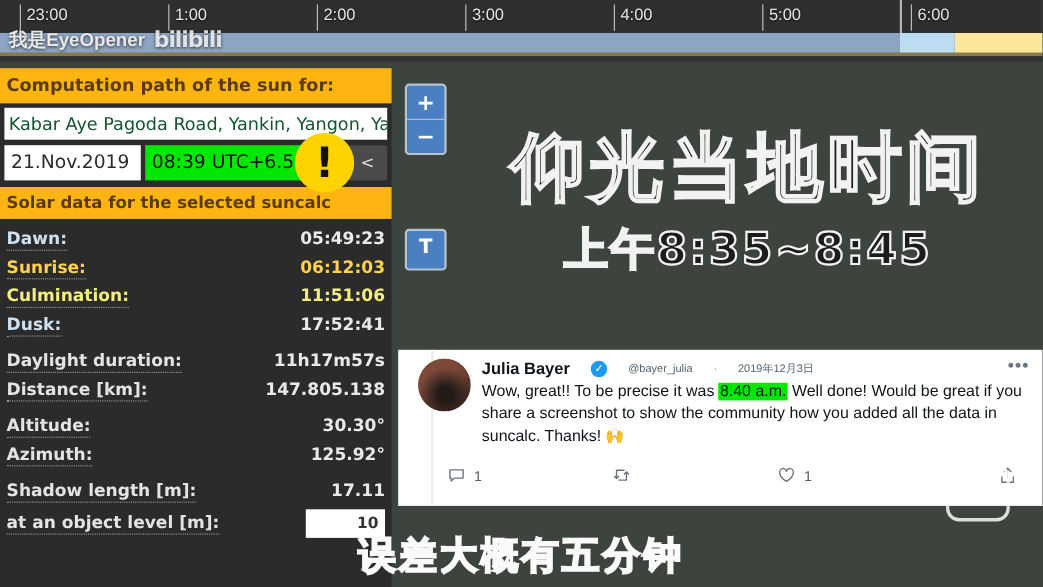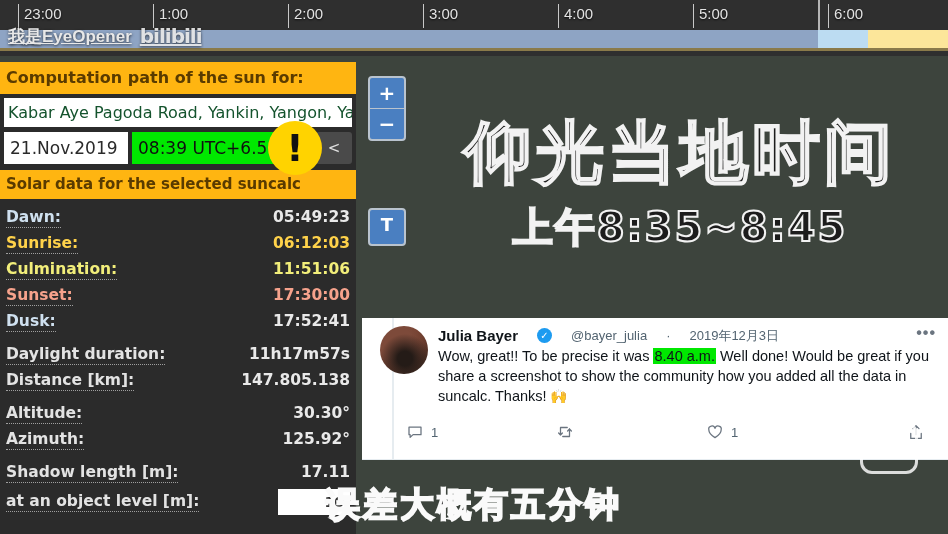--- a/index.html
+++ b/index.html
@@ -27,21 +27,21 @@
   .seg{position:absolute;top:0;height:18px;}
   .seg-played{left:0;background:#8ea4c4;}
   .seg-buffer{background:#bcdcf2;}
   .seg-ahead{background:#fce69a;}
   .tl-underline{position:absolute;left:0;top:48px;width:948px;height:3px;background:#8a7a4a;}
   .tl-playhead{position:absolute;top:0;width:2px;height:30px;background:#b6b6b6;}
 
   .watermark{
     position:absolute;left:8px;top:24px;display:flex;align-items:center;gap:8px;
     color:#e8e8e8;font-size:17px;font-weight:700;
-    text-shadow:0 1px 3px rgba(0,0,0,.75);pointer-events:none;text-decoration:underline;
+    text-shadow:0 1px 3px rgba(0,0,0,.75);pointer-events:none;
   }
   .wm-logo{font-size:20px;font-weight:800;letter-spacing:-1px;opacity:.92;
     font-family:"DejaVu Sans",sans-serif;}
 
   
   .suncalc{
     position:absolute;left:0;top:62px;width:356px;height:472px;
     background:#2b2b2b;
     font-family:"DejaVu Sans","Liberation Sans",sans-serif;
   }
@@ -152,21 +152,21 @@
     margin-left:6px;
   }
   .tw-body{flex:1;min-width:0;}
   .tw-head{display:flex;align-items:center;gap:19px;font-size:15px;line-height:19px;}
   .tw-name{font-weight:700;color:#0f1419;}
   .tw-verified{
     width:15px;height:15px;border-radius:50%;background:#1d9bf0;color:#fff;
     font-size:10px;display:inline-flex;align-items:center;justify-content:center;
     flex:none;font-weight:700;
   }
-  .tw-handle,.tw-dot,.tw-date{color:#536471;font-size:13px;}
+  .tw-handle,.tw-dot,.tw-date{color:#536471;font-size:10px;}
   .tw-more{
     position:absolute;right:12px;top:8px;color:#6b7580;font-size:16px;
     letter-spacing:1px;font-weight:700;line-height:14px;
   }
   .tw-text{font-size:14.5px;line-height:20px;color:#0f1419;margin-top:1px;}
   .tw-hl{background:#00e800;padding:0 1px;}
   .tw-emoji{font-size:14px;}
   .tw-actions{
     position:absolute;left:44px;right:16px;top:105px;
     display:flex;align-items:center;color:#536471;font-size:13px;
@@ -260,24 +260,20 @@
         <span class="lbl" style="color:#cfe0ef">Dawn:</span>
         <span class="val">05:49:23</span>
       </div>
       <div class="sc-line">
         <span class="lbl" style="color:#ffd24a">Sunrise:</span>
         <span class="val" style="color:#ffd24a">06:12:03</span>
       </div>
       <div class="sc-line">
         <span class="lbl" style="color:#f2ee7a">Culmination:</span>
         <span class="val" style="color:#f2ee7a">11:51:06</span>
-      </div>
-      <div class="sc-line">
-        <span class="lbl" style="color:#f6a28c">Sunset:</span>
-        <span class="val" style="color:#f6a28c">17:30:00</span>
       </div>
       <div class="sc-line">
         <span class="lbl" style="color:#cfe0ef">Dusk:</span>
         <span class="val">17:52:41</span>
       </div>
 
       <div class="sc-gap"></div>
 
       <div class="sc-line">
         <span class="lbl" style="color:#e3e3e3">Daylight duration:</span>

